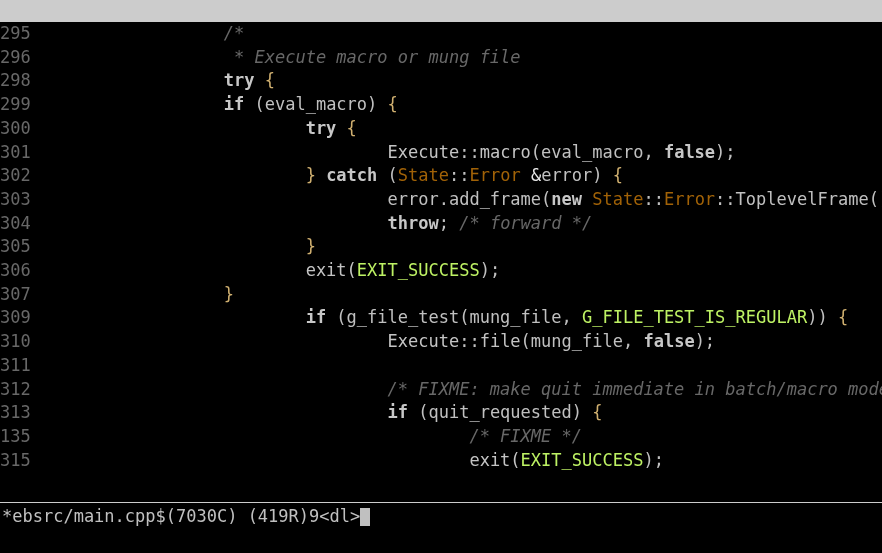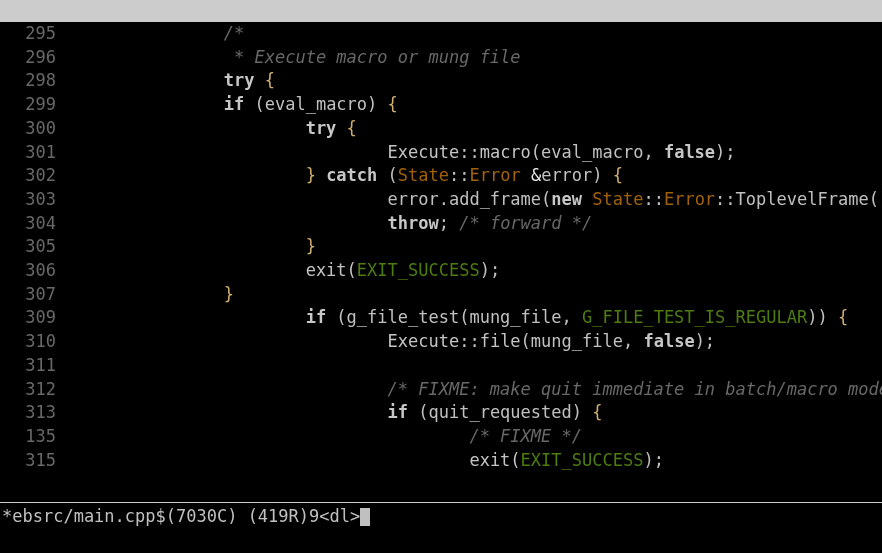--- a/index.html
+++ b/index.html
@@ -23,39 +23,38 @@
   }
   .editor {
     position: absolute;
     top: 22px; left: 0; right: 0; bottom: 40px;
     background: #000;
     overflow: hidden;
   }
   .line { display: flex; white-space: pre; }
   .gutter {
     width: 60px;
-    text-align: right;
     color: #686868;
     padding-right: 4px;
     flex: none;
     user-select: none;
   }
   .code { flex: 1; white-space: pre; }
   .cur-tail {
     display: inline-block;
     background: #bfbfbf;
     color: #bfbfbf;
     width: 10px;
   }
   .c-comment { color: #686868; font-style: italic; }
   .c-kw { color: #c7c7c7; font-weight: bold; }
   .c-punc { color: #c0c0c0; }
   .c-warmbrace { color: #d0b070; }
   .c-fn { color: #c4c4c4; }
-  .c-str { color: #4d7c0f; }
+  .c-str { color: #bef264; }
   .c-type { color: #a16207; }
   .c-amp { color: #e6e6e6; }
   .statusbar {
     position: absolute;
     left: 0; right: 0; bottom: 0;
     background: #000;
     color: #c0c0c0;
     height: 51px;
   }
   .statusbar .divider {

